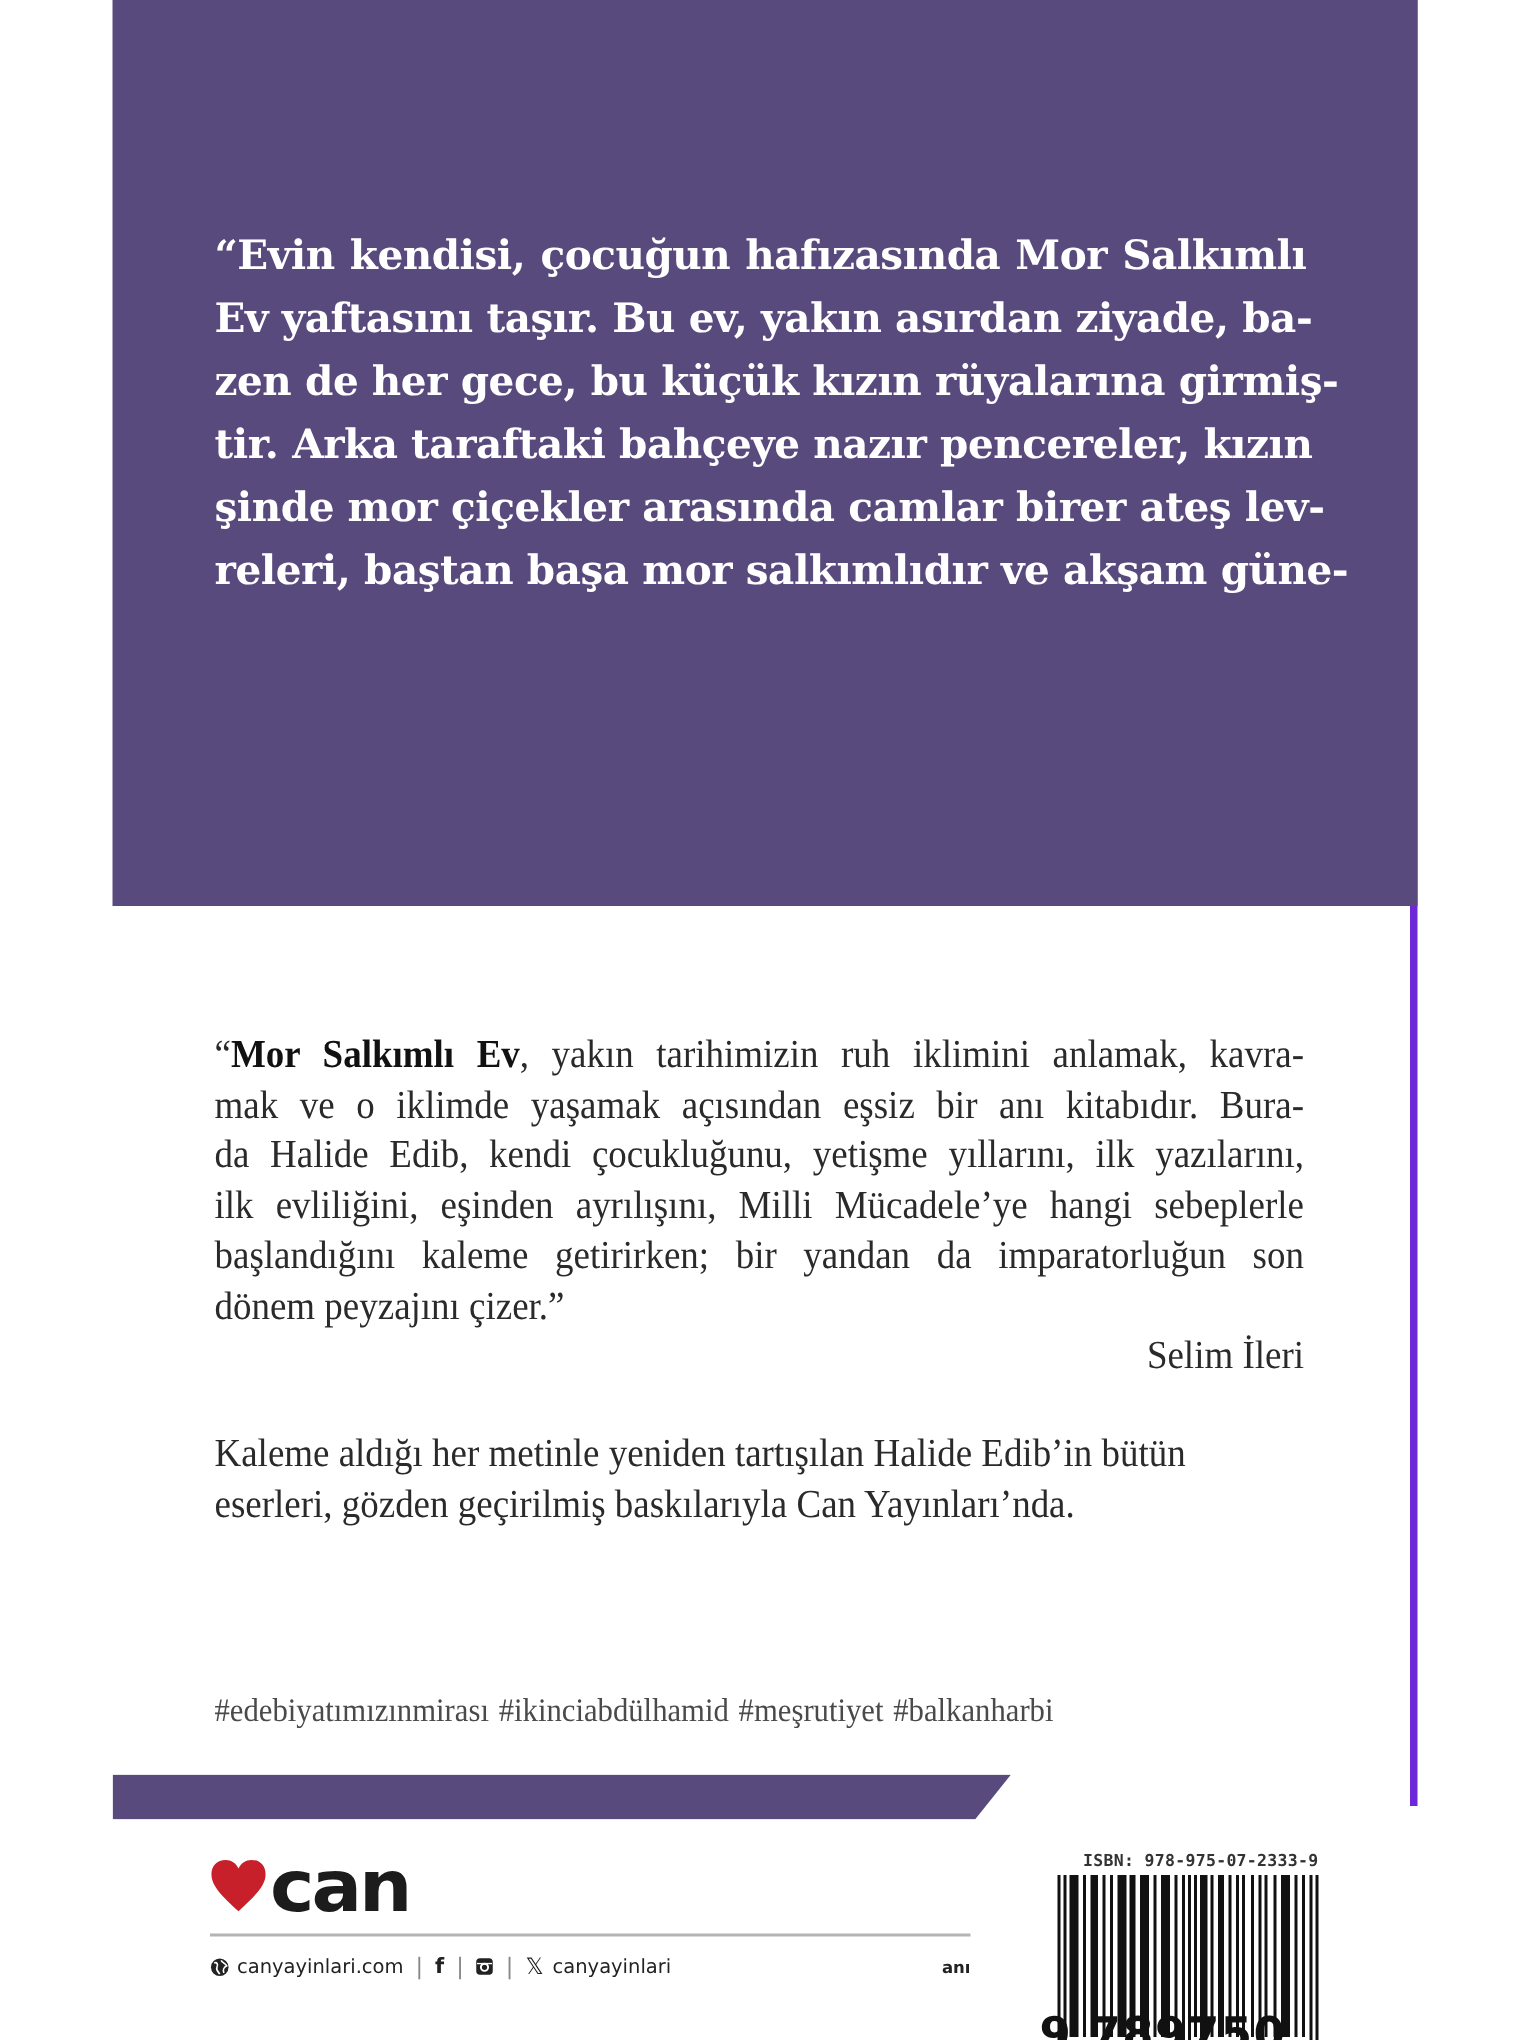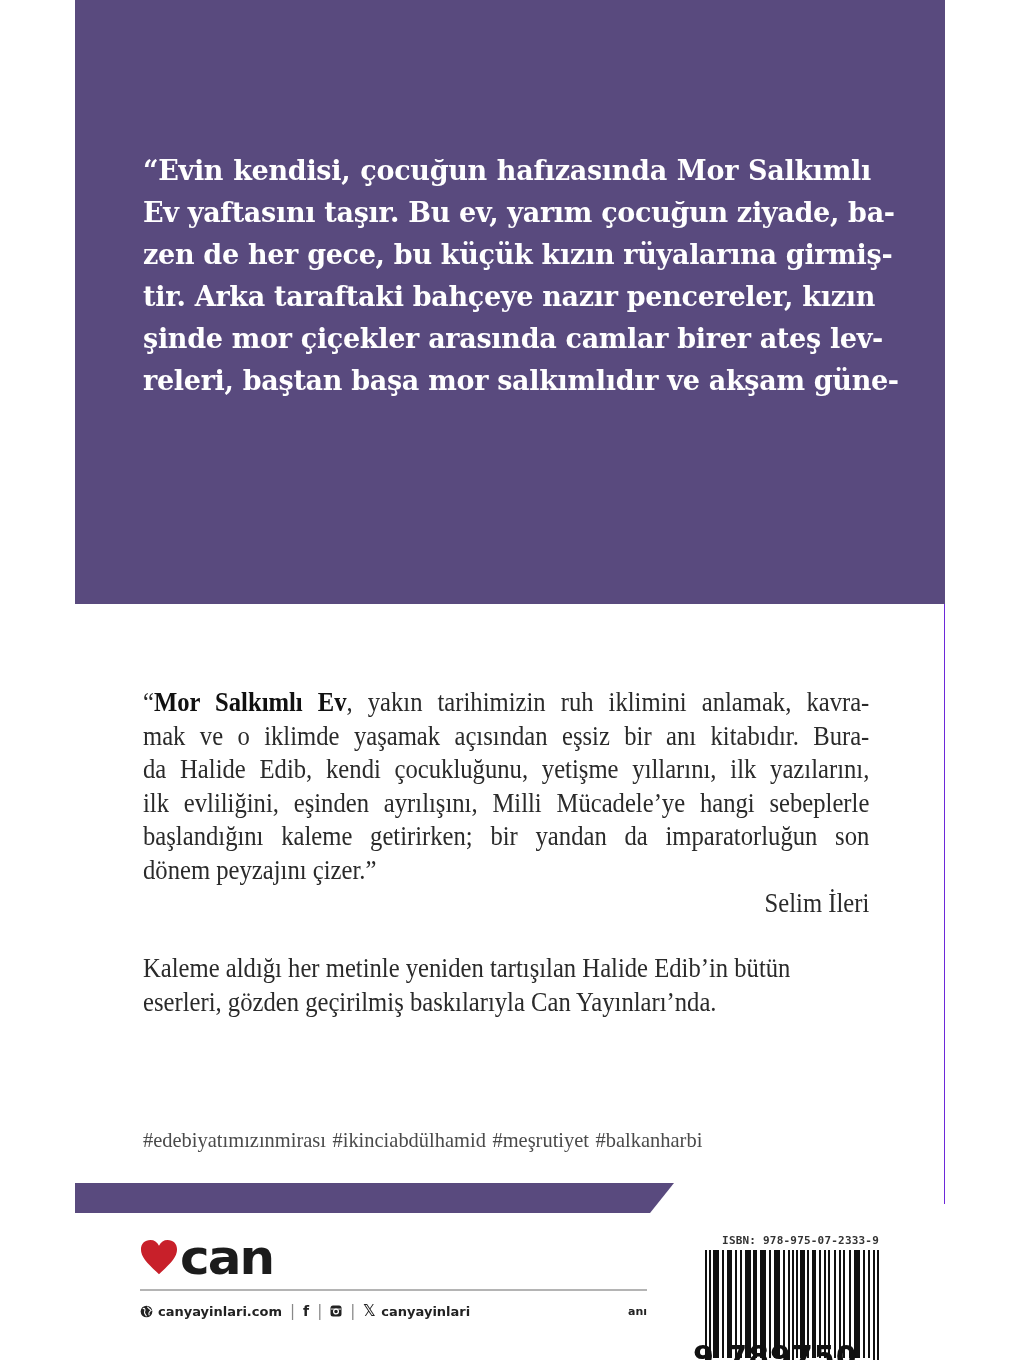--- a/index.html
+++ b/index.html
@@ -3,21 +3,21 @@
   <meta charset="utf-8">
   <style>
     html, body { margin: 0; padding: 0; }
     body {
       width: 1020px; height: 1360px; background: #ffffff;
       position: relative; overflow: hidden;
     }
     .cover {
       position: absolute; left: 75px; top: 0; width: 870px; height: 1204px;
       background: #ffffff;
-      border-right: 1px solid #6d28d9;
+      border-right: 5px solid #6d28d9;
       box-sizing: border-box;
     }
     .purple-panel {
       position: absolute; left: 0; top: 0; width: 870px; height: 604px;
       background: #594a7e;
     }
     .purple-quote {
       position: absolute; left: 68px; top: 150px; width: 728px;
       color: #ffffff;
       font-family: "DejaVu Serif", "Liberation Serif", serif;
@@ -81,21 +81,21 @@
     }
     .sep-line {
       position: absolute; left: 65px; top: 1289px; width: 507px; height: 2px;
       background: #b4b4b4;
     }
     .social {
       position: absolute; left: 65px; top: 1302px; width: 507px;
       font-family: "DejaVu Sans", "Liberation Sans", sans-serif;
       font-size: 13px; color: #222; display: flex; align-items: center;
     }
-    .social .item { display: flex; align-items: center; font-weight: bold; }
+    .social .item { display: flex; align-items: center; }
     .social .pipe { color: #888; margin: 0 8px; font-size: 15px; }
     .social .globe { width: 13px; height: 13px; margin-right: 5px; }
     .social .fb { font-weight: bold; font-size: 14px; }
     .social .ig { width: 12px; height: 12px; }
     .social .x { font-size: 15px; margin-right: 6px; }
     .social .genre { margin-left: auto; font-weight: bold; font-size: 11px; }
 
     .barcode-wrap {
       position: absolute; left: 628px; top: 1234px; width: 178px; font-weight: bold;
     }
@@ -113,21 +113,21 @@
     }
   </style>
 </head>
 <body>
 
 <div class="cover">
 
   <div class="purple-panel">
     <div class="purple-quote">
       <span class="qline">“Evin kendisi, çocuğun hafızasında Mor Salkımlı</span>
-      <span class="qline">Ev yaftasını taşır. Bu ev, yarım çocuğun ziyade, ba-</span>
+      <span class="qline">Ev yaftasını taşır. Bu ev, yakın asırdan ziyade, ba-</span>
       <span class="qline">zen de her gece, bu küçük kızın rüyalarına girmiş-</span>
       <span class="qline">tir. Arka taraftaki bahçeye nazır pencereler, kızın</span>
       <span class="qline">şinde mor çiçekler arasında camlar birer ateş lev-</span>
       <span class="qline">releri, baştan başa mor salkımlıdır ve akşam güne-</span>
     </div>
   </div>
 
   <div class="review">
     <span class="rline"><span>“</span><b>Mor Salkımlı Ev</b><span>, yakın tarihimizin ruh iklimini anlamak, kavra-</span></span>
     <span class="rline">mak ve o iklimde yaşamak açısından eşsiz bir anı kitabıdır. Bura-</span>

